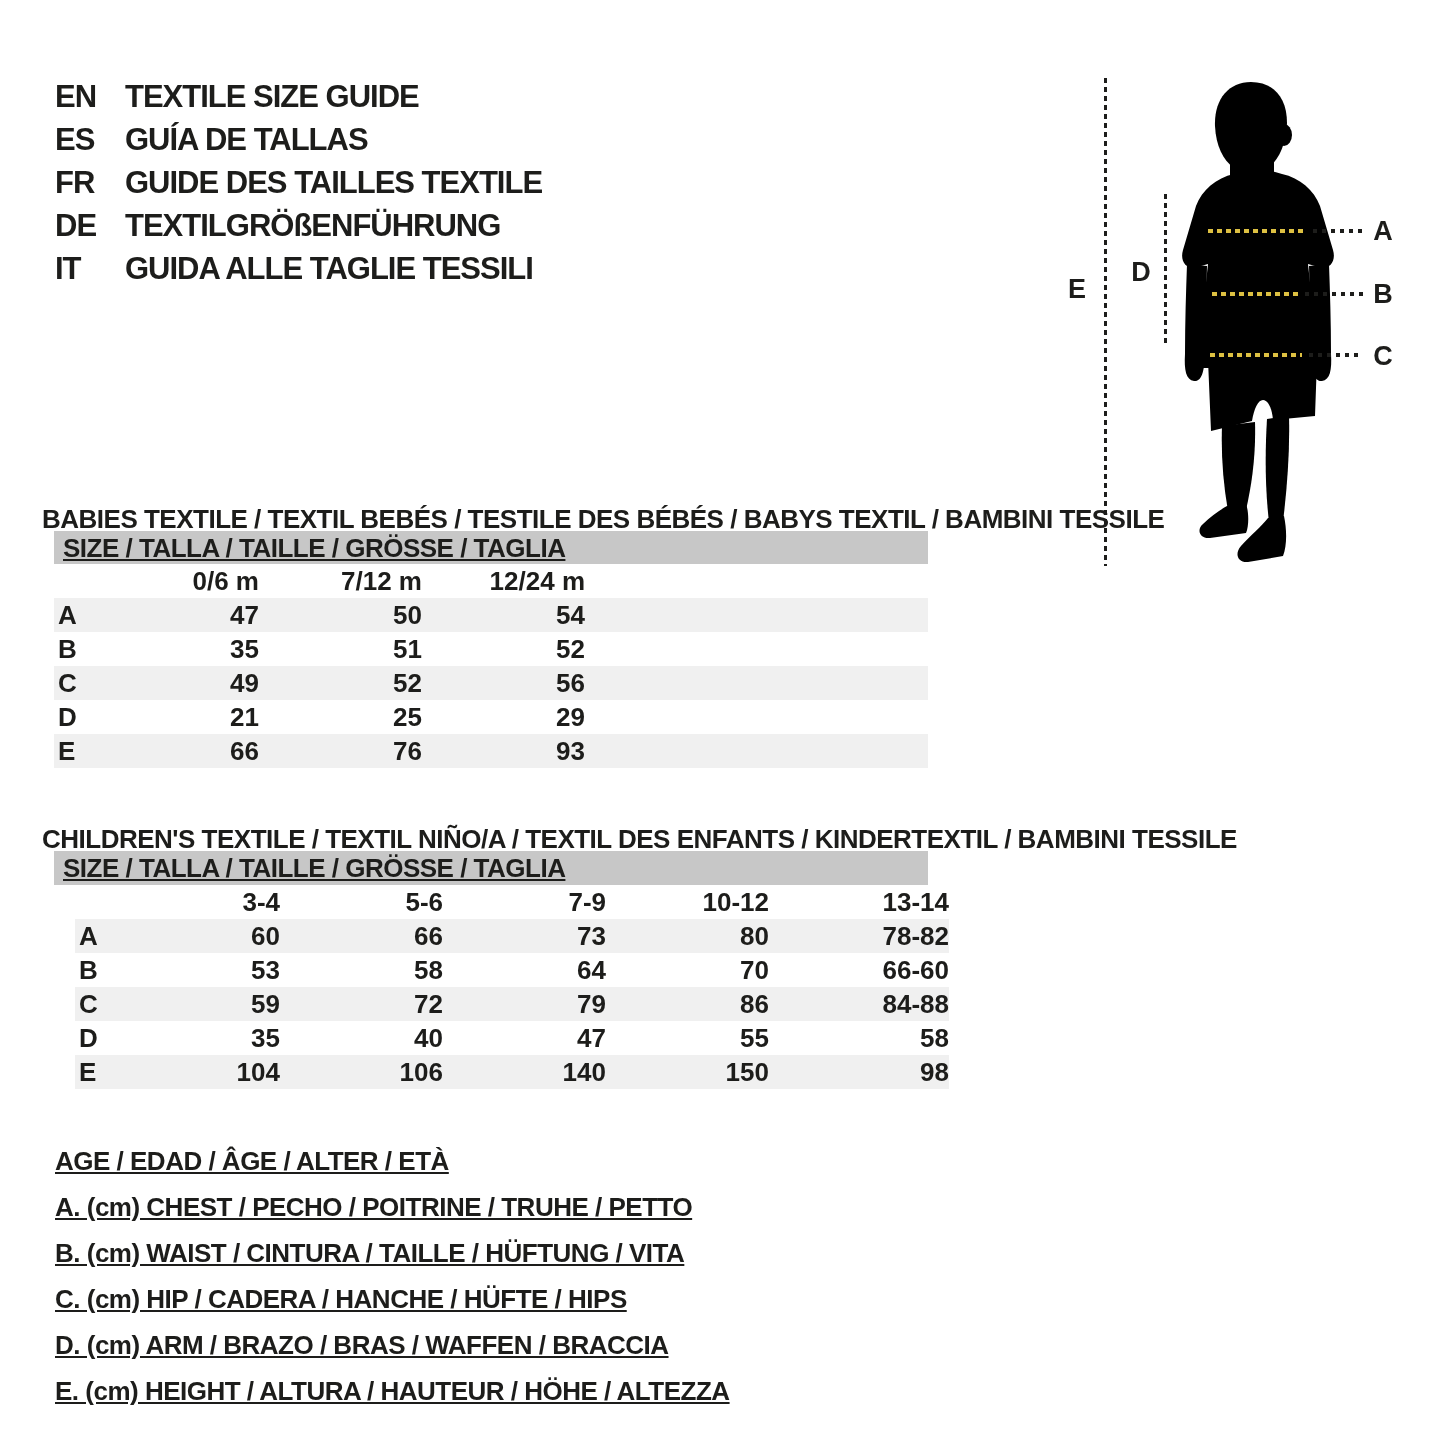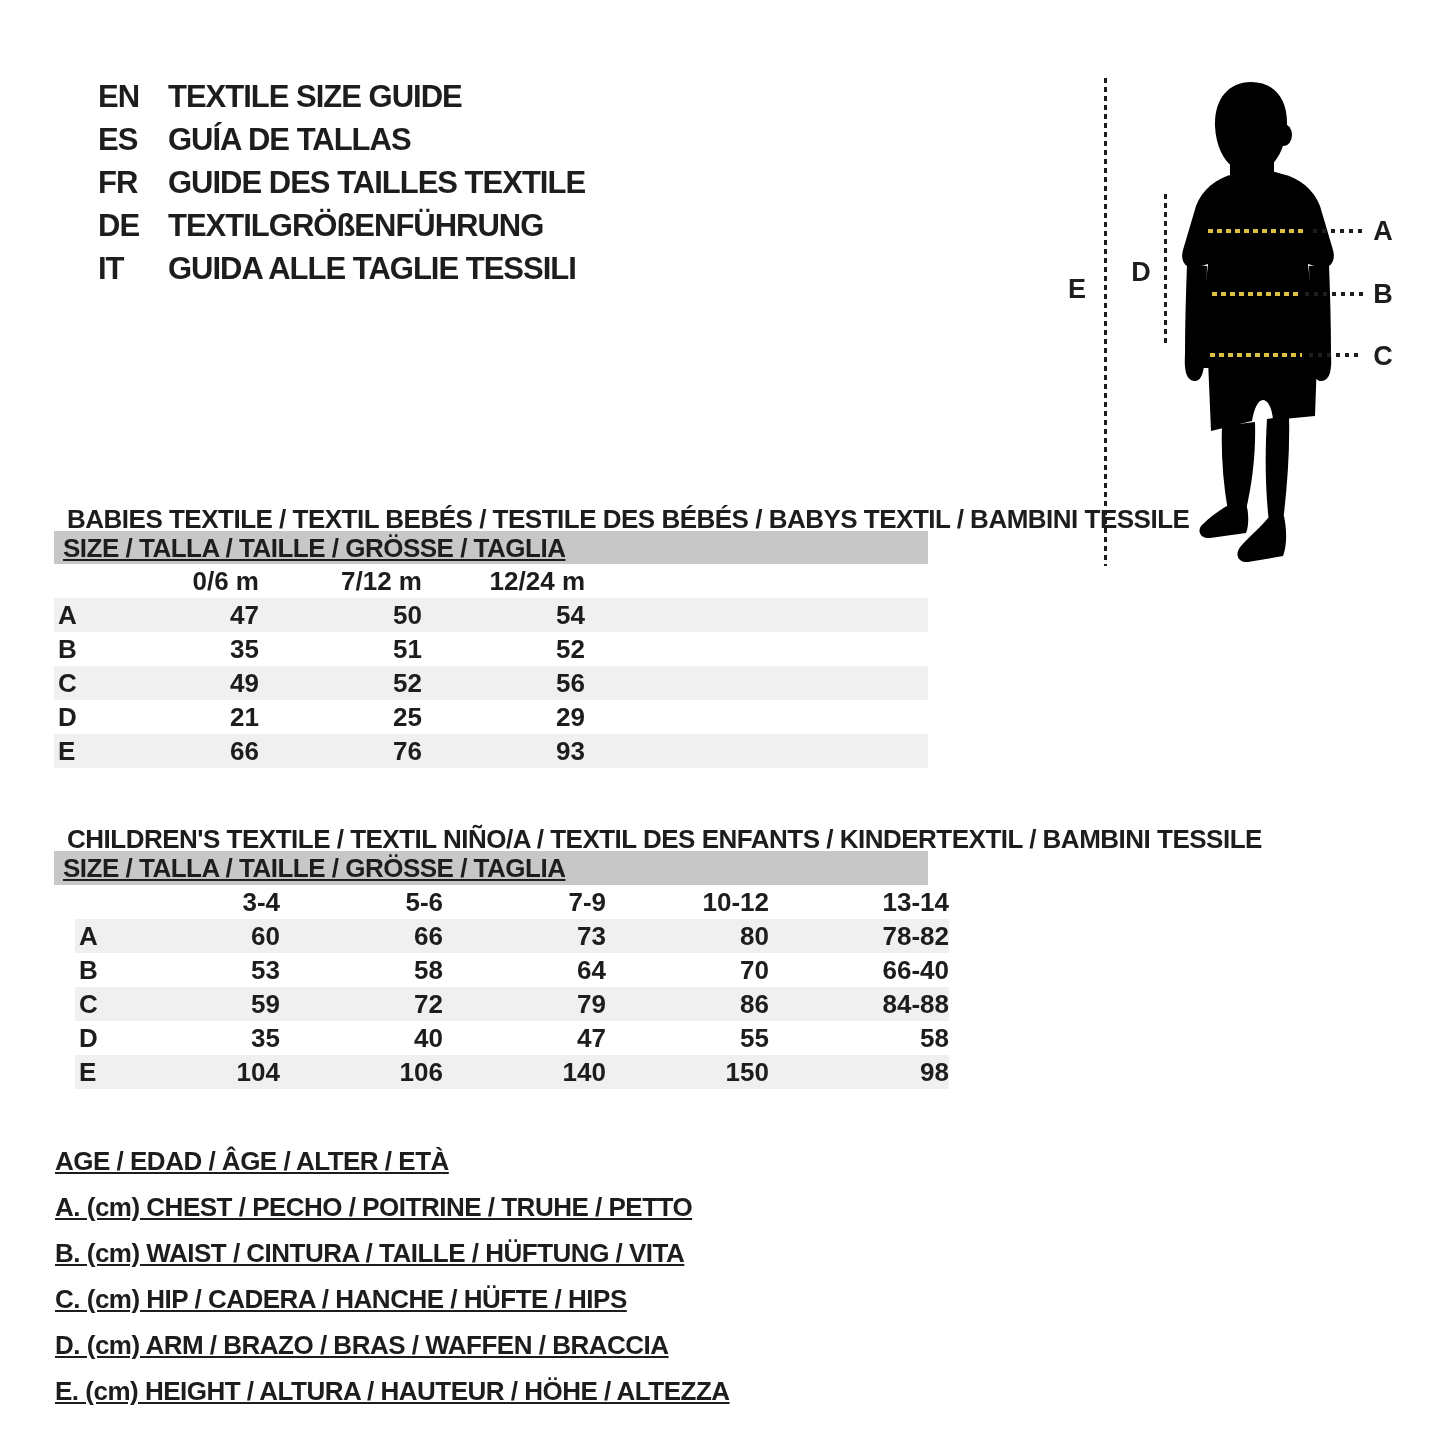--- a/index.html
+++ b/index.html
@@ -4,42 +4,42 @@
 <style>
   html,body{margin:0;padding:0;background:#fff;}
   .page{
     position:relative;width:1445px;height:1445px;background:#ffffff;
     font-family:"Liberation Sans",sans-serif;color:#1d1d1b;font-weight:700;
     overflow:hidden;
   }
   
   .langs{position:absolute;left:55px;top:75px;}
   .lang-row{display:flex;line-height:43px;font-size:31px;letter-spacing:-1px;white-space:nowrap;}
-  .lang-code{width:70px;flex:0 0 70px;margin-left:43px;}
+  .lang-code{width:70px;flex:0 0 70px;}
   
   .fig-svg{position:absolute;left:1178px;top:78px;width:160px;height:500px;}
   .vdash{position:absolute;width:3px;background:repeating-linear-gradient(to bottom,#1d1d1b 0 5px,transparent 5px 9px);}
   .e-line{left:1104px;top:78px;height:488px;}
   .d-line{left:1164px;top:194px;height:150px;}
   .ydash{position:absolute;height:4px;background:repeating-linear-gradient(90deg,#ddc042 0 5px,transparent 5px 9px);}
   .kdash{position:absolute;height:4px;background:repeating-linear-gradient(90deg,#1d1d1b 0 4px,transparent 4px 9px);}
   .y-a{left:1208px;top:229px;width:98px;}
   .k-a{left:1313px;top:229px;width:50px;}
   .y-b{left:1212px;top:292px;width:86px;}
   .k-b{left:1305px;top:292px;width:58px;}
   .y-c{left:1210px;top:353px;width:92px;}
   .k-c{left:1309px;top:353px;width:54px;}
   .fig-label{position:absolute;font-size:27px;line-height:32px;width:30px;text-align:center;}
   .lab-a{left:1368px;top:215px;}
   .lab-b{left:1368px;top:278px;}
   .lab-c{left:1368px;top:340px;}
   .lab-d{left:1126px;top:256px;}
   .lab-e{left:1062px;top:273px;}
   
-  .sec-heading{position:absolute;left:67px;font-size:26px;letter-spacing:-0.5px;white-space:nowrap;line-height:30px;}
+  .sec-heading{position:absolute;left:42px;font-size:26px;letter-spacing:-0.5px;white-space:nowrap;line-height:30px;}
   .babies-heading{top:482px;}
   .children-heading{top:802px;}
   
   .size-bar{
     position:absolute;left:54px;width:874px;background:#c7c7c7;
     font-size:26px;letter-spacing:-0.5px;padding-left:9px;box-sizing:border-box;white-space:nowrap;text-decoration:underline;
   }
   .bar1{top:531px;height:33px;line-height:34px;}
   .bar2{top:851px;height:34px;line-height:35px;}
   
@@ -195,21 +195,21 @@
       <span class="tc">73</span>
       <span class="tc">80</span>
       <span class="tc">78-82</span>
     </div>
     <div class="trow">
       <span class="tc0">B</span>
       <span class="tc">53</span>
       <span class="tc">58</span>
       <span class="tc">64</span>
       <span class="tc">70</span>
-      <span class="tc">66-40</span>
+      <span class="tc">66-60</span>
     </div>
     <div class="trow stripe">
       <span class="tc0">C</span>
       <span class="tc">59</span>
       <span class="tc">72</span>
       <span class="tc">79</span>
       <span class="tc">86</span>
       <span class="tc">84-88</span>
     </div>
     <div class="trow">

